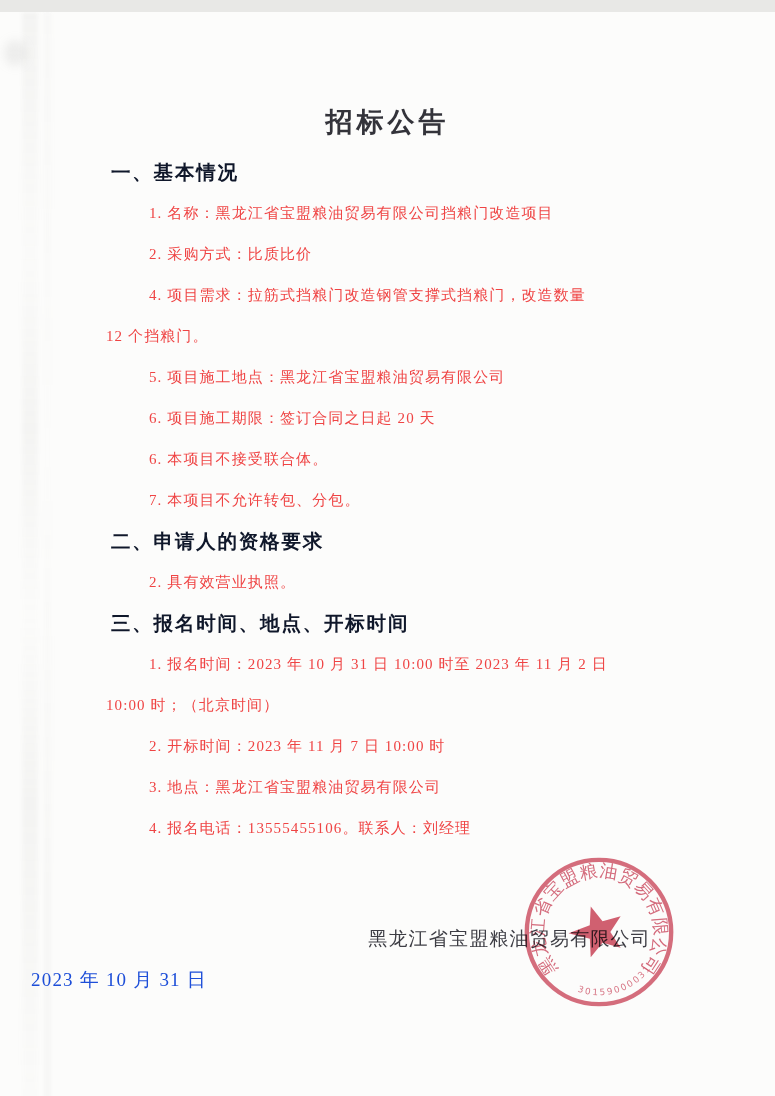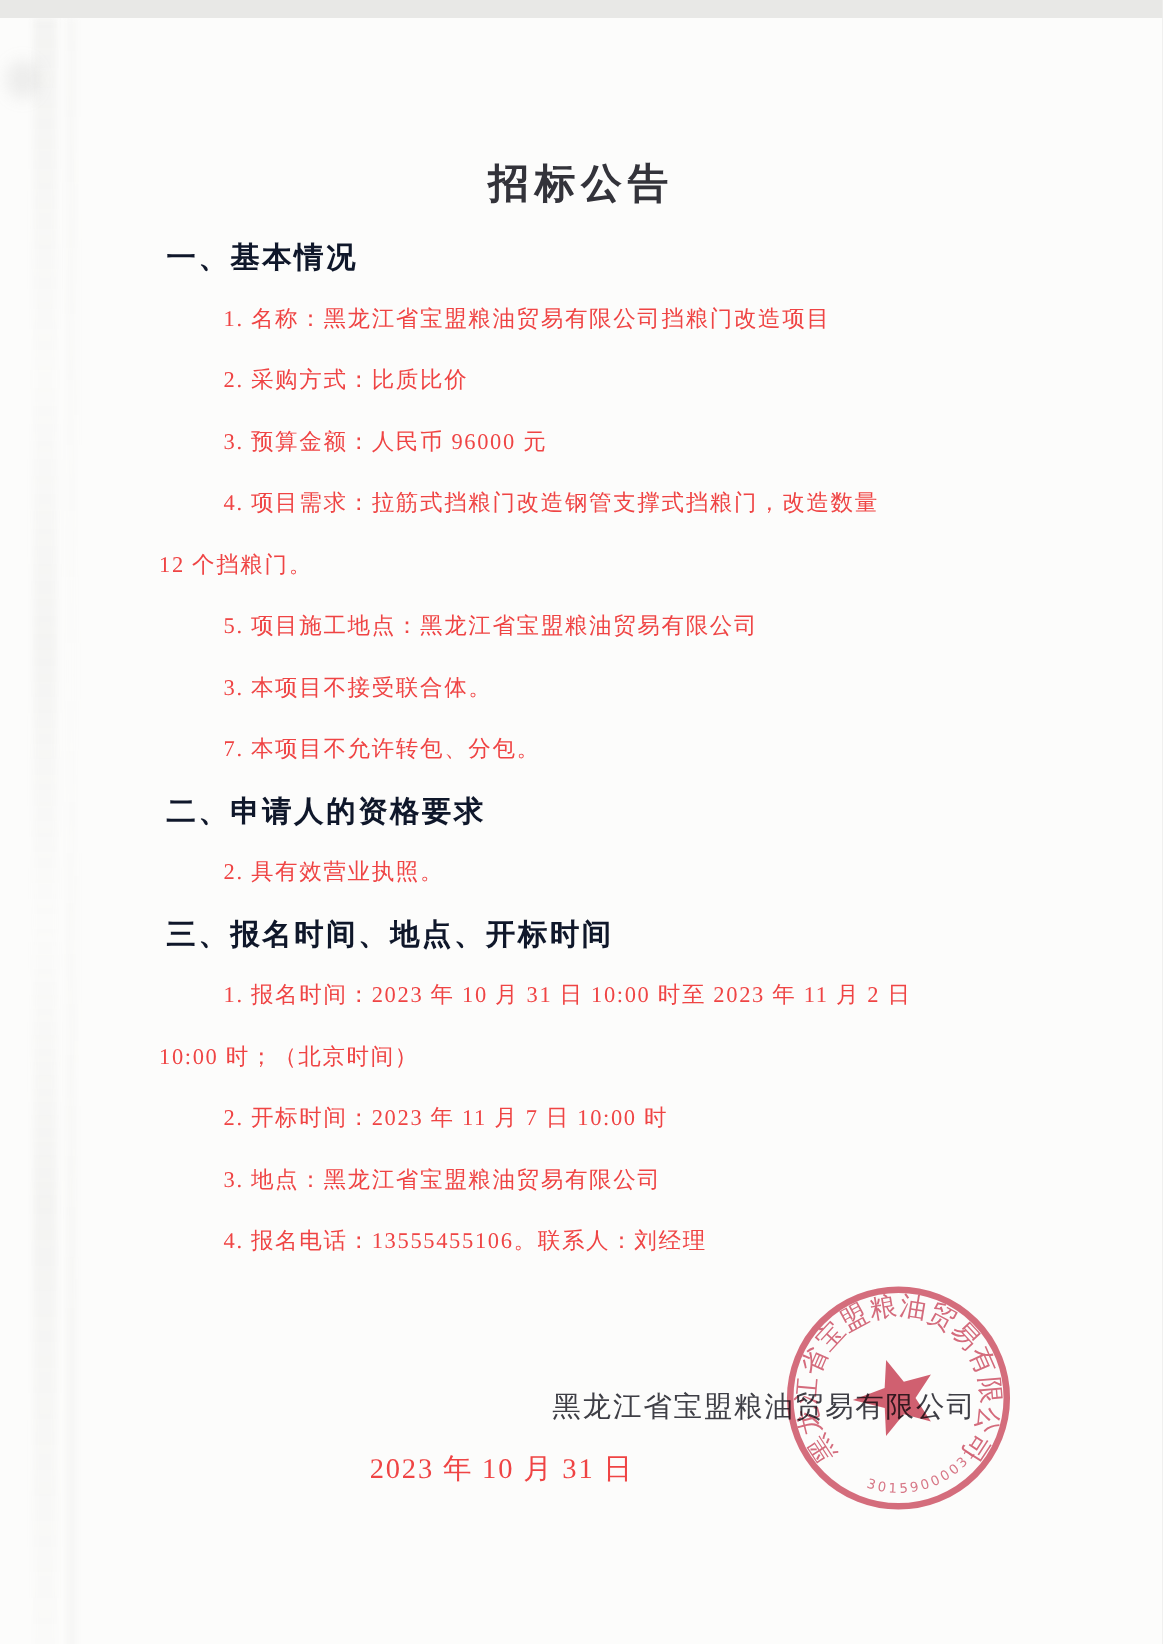--- a/index.html
+++ b/index.html
@@ -50,22 +50,22 @@
     font-weight:700;font-size:19.5px;letter-spacing:1.8px;
     color:#0f172a;padding-left:5px;
   }
   .sig-line{
     position:absolute;top:906px;left:0;right:124px;
     text-align:right;height:41px;line-height:41px;
     font-size:19px;letter-spacing:1.2px;color:#3e3e45;white-space:pre;
   }
   .date-line{
     position:absolute;top:947px;left:0;right:137px;
-    text-align:center;height:41px;line-height:41px;
-    font-size:19px;letter-spacing:1.2px;color:#ef4444;white-space:pre;padding-left:31px;
+    text-align:left;height:41px;line-height:41px;
+    font-size:19px;letter-spacing:1.2px;color:#1d4ed8;white-space:pre;padding-left:31px;
   }
   .seal{
     position:absolute;left:510px;top:831px;width:178px;height:178px;
     mix-blend-mode:multiply;opacity:.92;
   }
 </style>
 </head>
 <body>
 
 <div class="page">
@@ -73,25 +73,25 @@
   <div class="scan-streak-1"></div>
   <div class="scan-streak-2"></div>
   <div class="corner-smudge"></div>
 
   <div class="doc-title">招标公告</div>
 
   <div class="doc-body">
     <div class="doc-line heading">一、基本情况</div>
     <div class="doc-line indent">1. 名称：黑龙江省宝盟粮油贸易有限公司挡粮门改造项目</div>
     <div class="doc-line indent">2. 采购方式：比质比价</div>
-    <div class="doc-line indent">3. 预算金额：人民币 96000 元</div>
     <div class="doc-line indent">4. 项目需求：拉筋式挡粮门改造钢管支撑式挡粮门，改造数量</div>
     <div class="doc-line">12 个挡粮门。</div>
     <div class="doc-line indent">5. 项目施工地点：黑龙江省宝盟粮油贸易有限公司</div>
-    <div class="doc-line indent">3. 本项目不接受联合体。</div>
+    <div class="doc-line indent">6. 项目施工期限：签订合同之日起 20 天</div>
+    <div class="doc-line indent">6. 本项目不接受联合体。</div>
     <div class="doc-line indent">7. 本项目不允许转包、分包。</div>
 
     <div class="doc-line heading">二、申请人的资格要求</div>
     <div class="doc-line indent">2. 具有效营业执照。</div>
 
     <div class="doc-line heading">三、报名时间、地点、开标时间</div>
     <div class="doc-line indent">1. 报名时间：2023 年 10 月 31 日 10:00 时至 2023 年 11 月 2 日</div>
     <div class="doc-line">10:00 时；（北京时间）</div>
     <div class="doc-line indent">2. 开标时间：2023 年 11 月 7 日 10:00 时</div>
     <div class="doc-line indent">3. 地点：黑龙江省宝盟粮油贸易有限公司</div>

